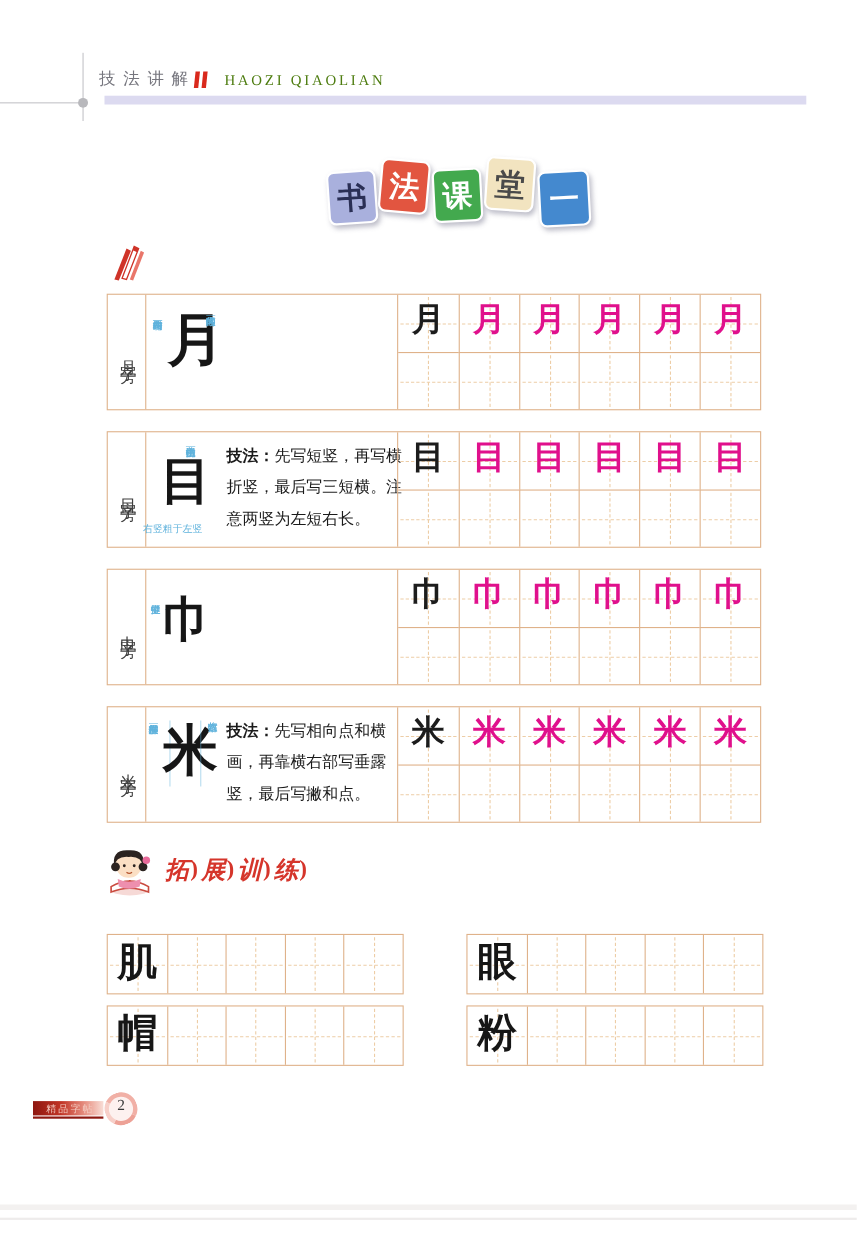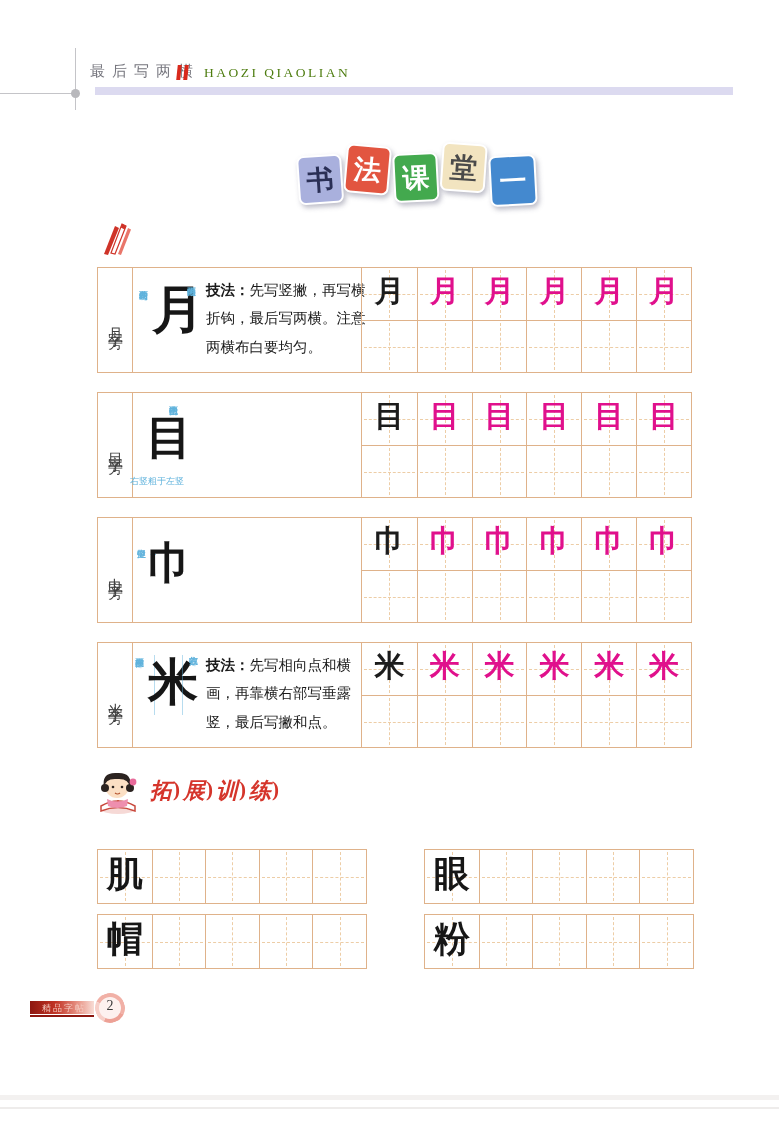--- a/index.html
+++ b/index.html
@@ -115,21 +115,21 @@
   .bottom-shade2{position:absolute;left:0;top:1107px;width:100%;height:2px;background:#eeeceb;}
 </style>
 </head>
 <body>
 
 <div class="page">
 
   <div class="reg-vline"></div>
   <div class="reg-hline"></div>
   <div class="reg-dot"></div>
-  <span class="h-cn">最后写两横</span>
+  <span class="h-cn">技法讲解</span>
   <span class="h-bars">
       <i></i>
       <i></i>
     </span>
   <span class="h-en">HAOZI QIAOLIAN</span>
   <div class="h-band"></div>
 
   <div class="title-tiles">
     <span class="tile t0" style="background: rgb(169, 176, 221); color: rgb(42, 47, 85);">书</span>
     <span class="tile t1" style="background: rgb(226, 85, 64); color: rgb(255, 255, 255);">法</span>
@@ -147,21 +147,20 @@
     </svg>
   </div>
 
   <section class="trow" style="top:267px">
     <div class="rlabel">月字旁</div>
     <div class="exwrap e0">
       <span class="ann ann-v a0l">两横布白要均匀</span>
       <span class="exchar">月</span>
       <span class="ann ann-v a0r">竖画略内倾</span>
     </div>
-    <p class="tech"><b>技法：</b><span>先写竖撇，再写横折钩，最后写两横。注意两横布白要均匀。</span></p>
     <div class="pgrid">
         <div class="pcell">
           <span class="pchar ink">月</span>
         </div>
         <div class="pcell">
           <span class="pchar pink">月</span>
         </div>
         <div class="pcell">
           <span class="pchar pink">月</span>
         </div>
@@ -183,20 +182,21 @@
       </div>
   </section>
 
   <section class="trow" style="top:392px">
     <div class="rlabel">目字旁</div>
     <div class="exwrap e1">
       <span class="ann ann-v a1t">中两横勿抵边</span>
       <span class="exchar">目</span>
       <span class="ann a1b">右竖粗于左竖</span>
     </div>
+    <p class="tech"><b>技法：</b><span>先写短竖，再写横折竖，最后写三短横。注意两竖为左短右长。</span></p>
     <div class="pgrid">
         <div class="pcell">
           <span class="pchar ink">目</span>
         </div>
         <div class="pcell">
           <span class="pchar pink">目</span>
         </div>
         <div class="pcell">
           <span class="pchar pink">目</span>
         </div>

